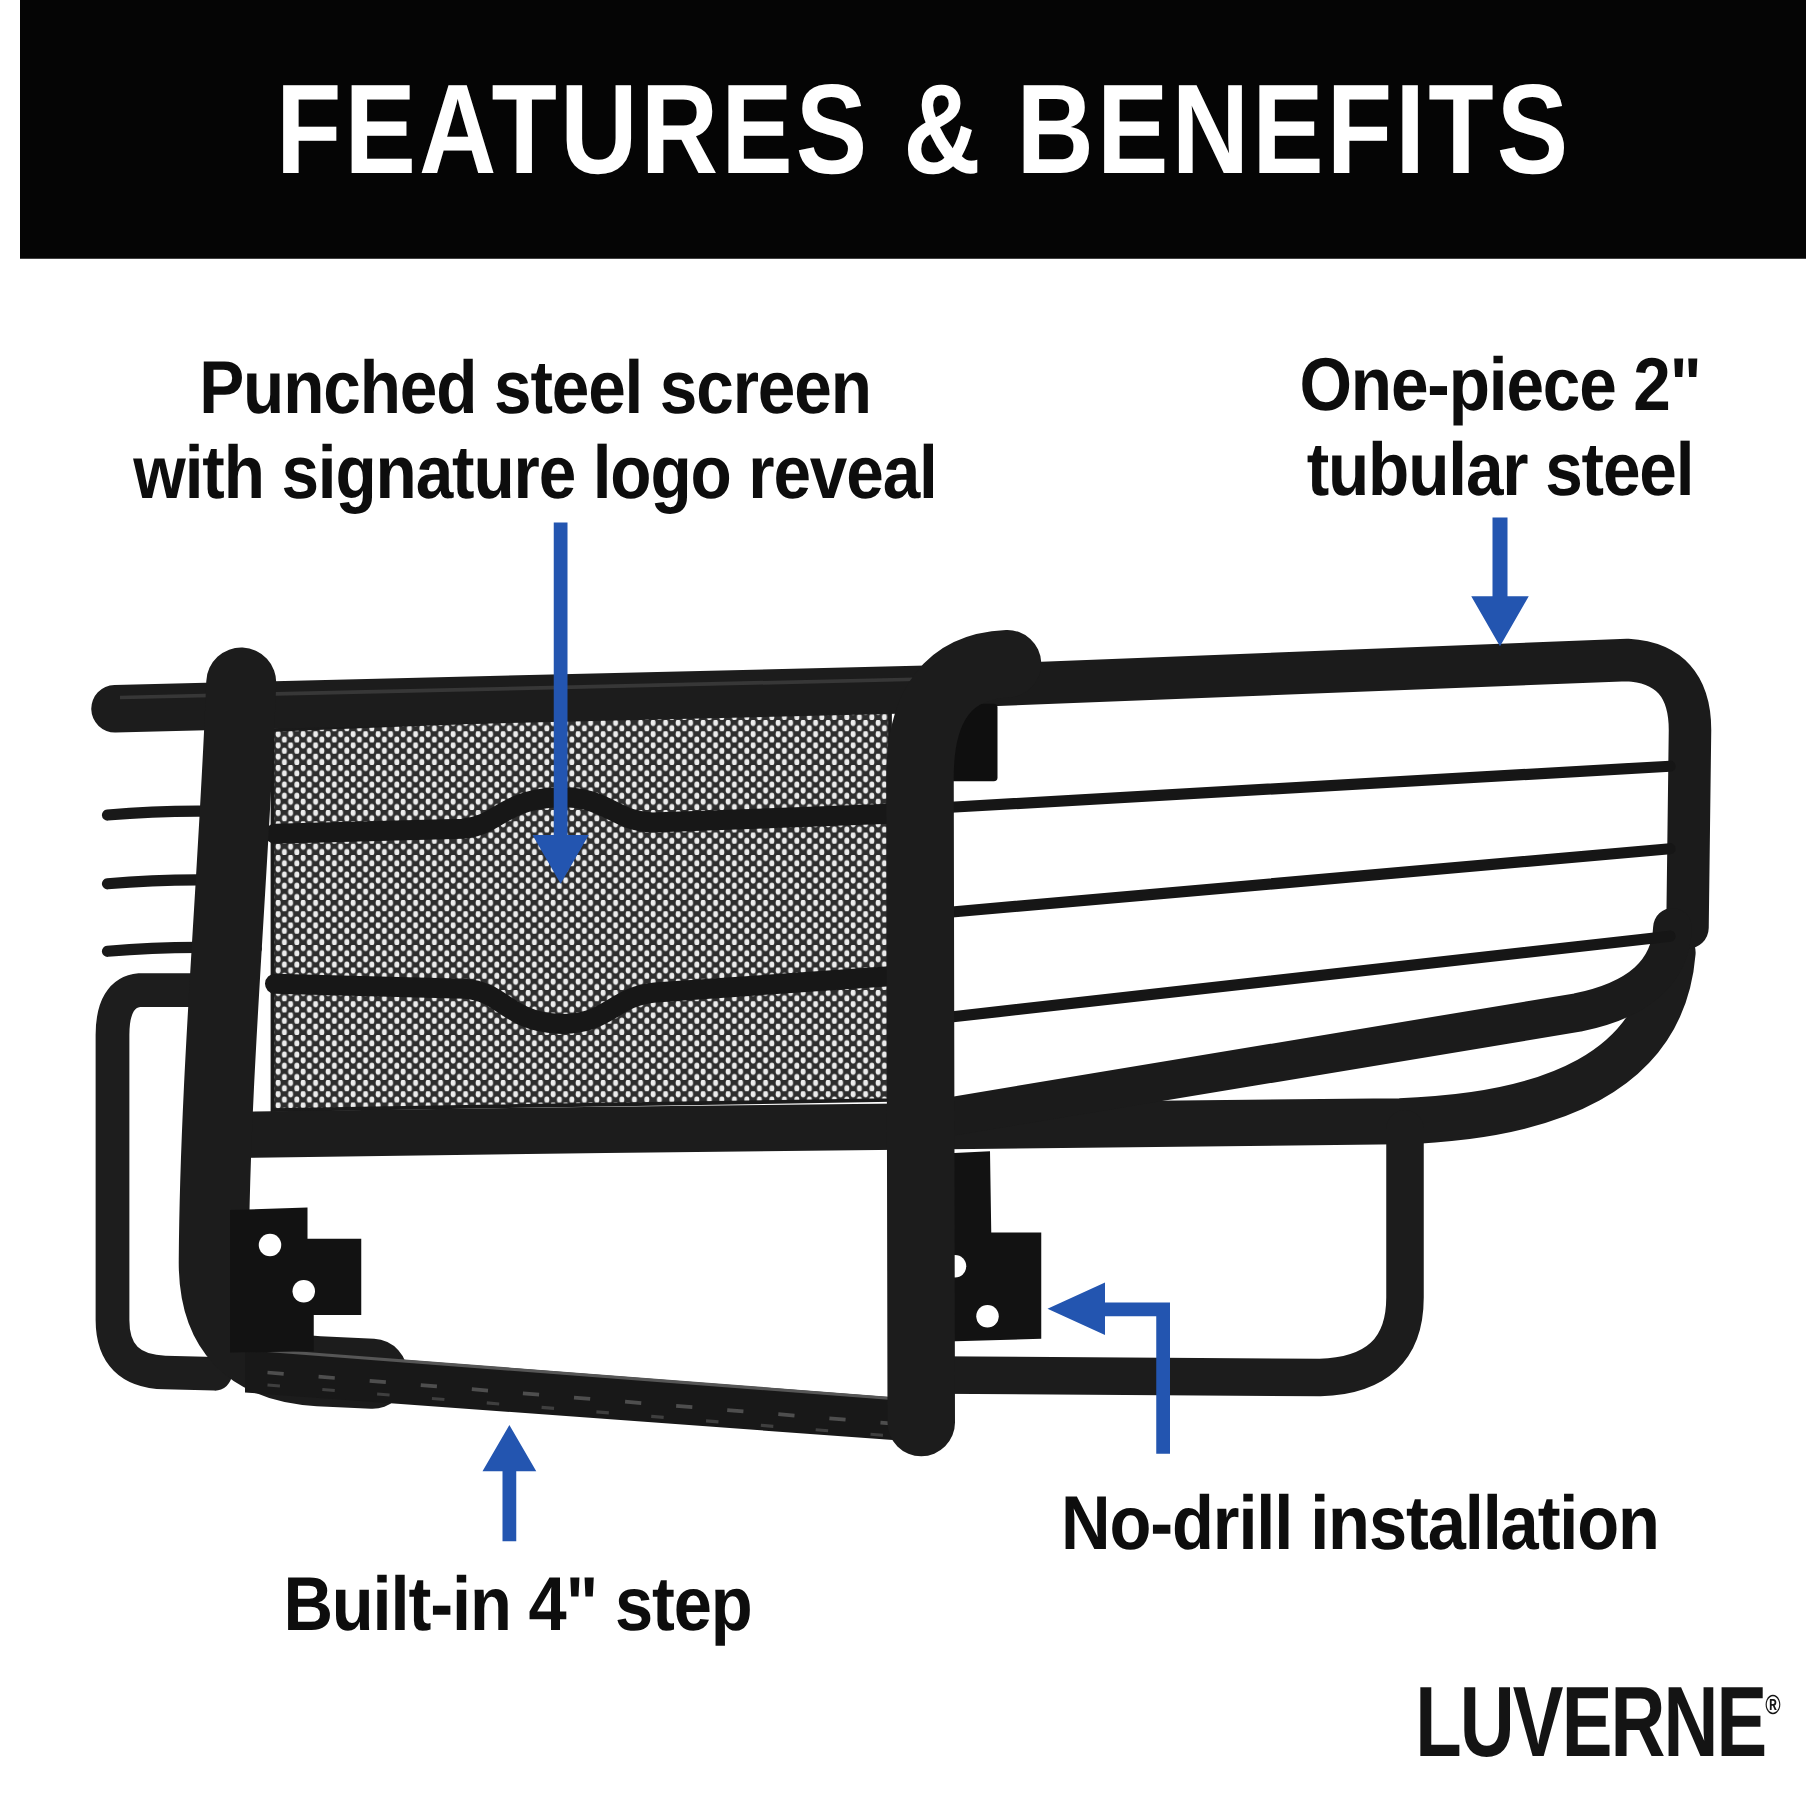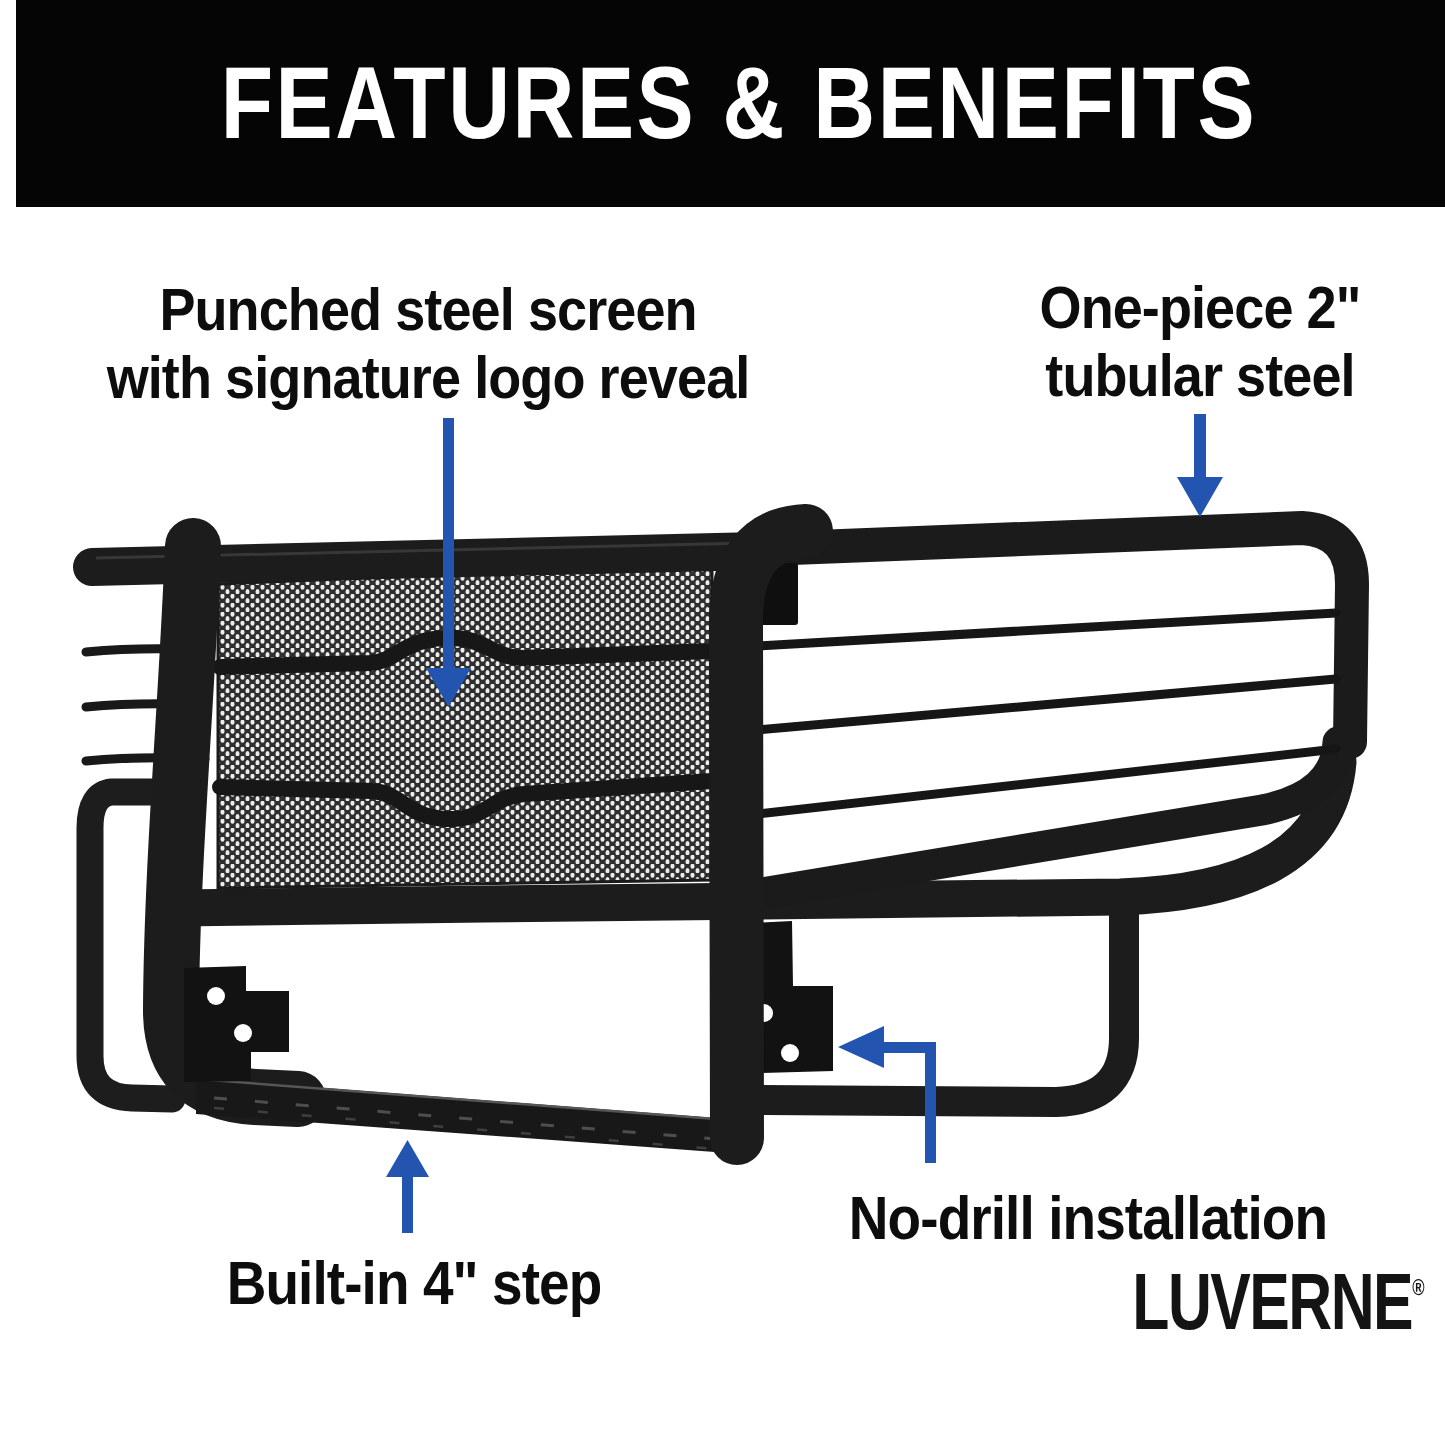--- a/index.html
+++ b/index.html
@@ -11,21 +11,21 @@
           transform:scaleX(0.84);transform-origin:50% 50%;white-space:nowrap;}
   .callout{position:absolute;z-index:4;text-align:center;color:#0d0d0d;font-weight:bold;
           font-size:60px;line-height:68px;transform:scaleX(0.9);transform-origin:50% 50%;
           white-space:nowrap;letter-spacing:-1px;}
   .callout div{white-space:nowrap;}
   #callout-punched{left:48px;top:276px;width:760px;}
   #callout-tubular{left:980px;top:274px;width:440px;}
   #callout-nodrill{left:808px;top:1184px;width:560px;font-size:61px;}
   #callout-step{left:194px;top:1249px;width:440px;font-size:61px;}
   .product-svg{position:absolute;left:0;top:0;width:1445px;height:1445px;z-index:1;}
-  .brand{position:absolute;left:1040px;top:1256px;width:360px;text-align:right;z-index:4;
+  .brand{position:absolute;left:1040px;top:1332px;width:360px;text-align:right;z-index:4;
          color:#141414;white-space:nowrap;}
   .brand-inner{display:inline-block;transform:scaleX(0.76);transform-origin:100% 50%;}
   .brand-text{font-size:80px;font-weight:bold;letter-spacing:-2px;}
   .brand-reg{font-size:22px;font-weight:bold;vertical-align:super;position:relative;top:-28px;}
 </style>
 </head>
 <body>
 
 <div class="header">
   <div class="header-title">FEATURES &amp; BENEFITS</div>

